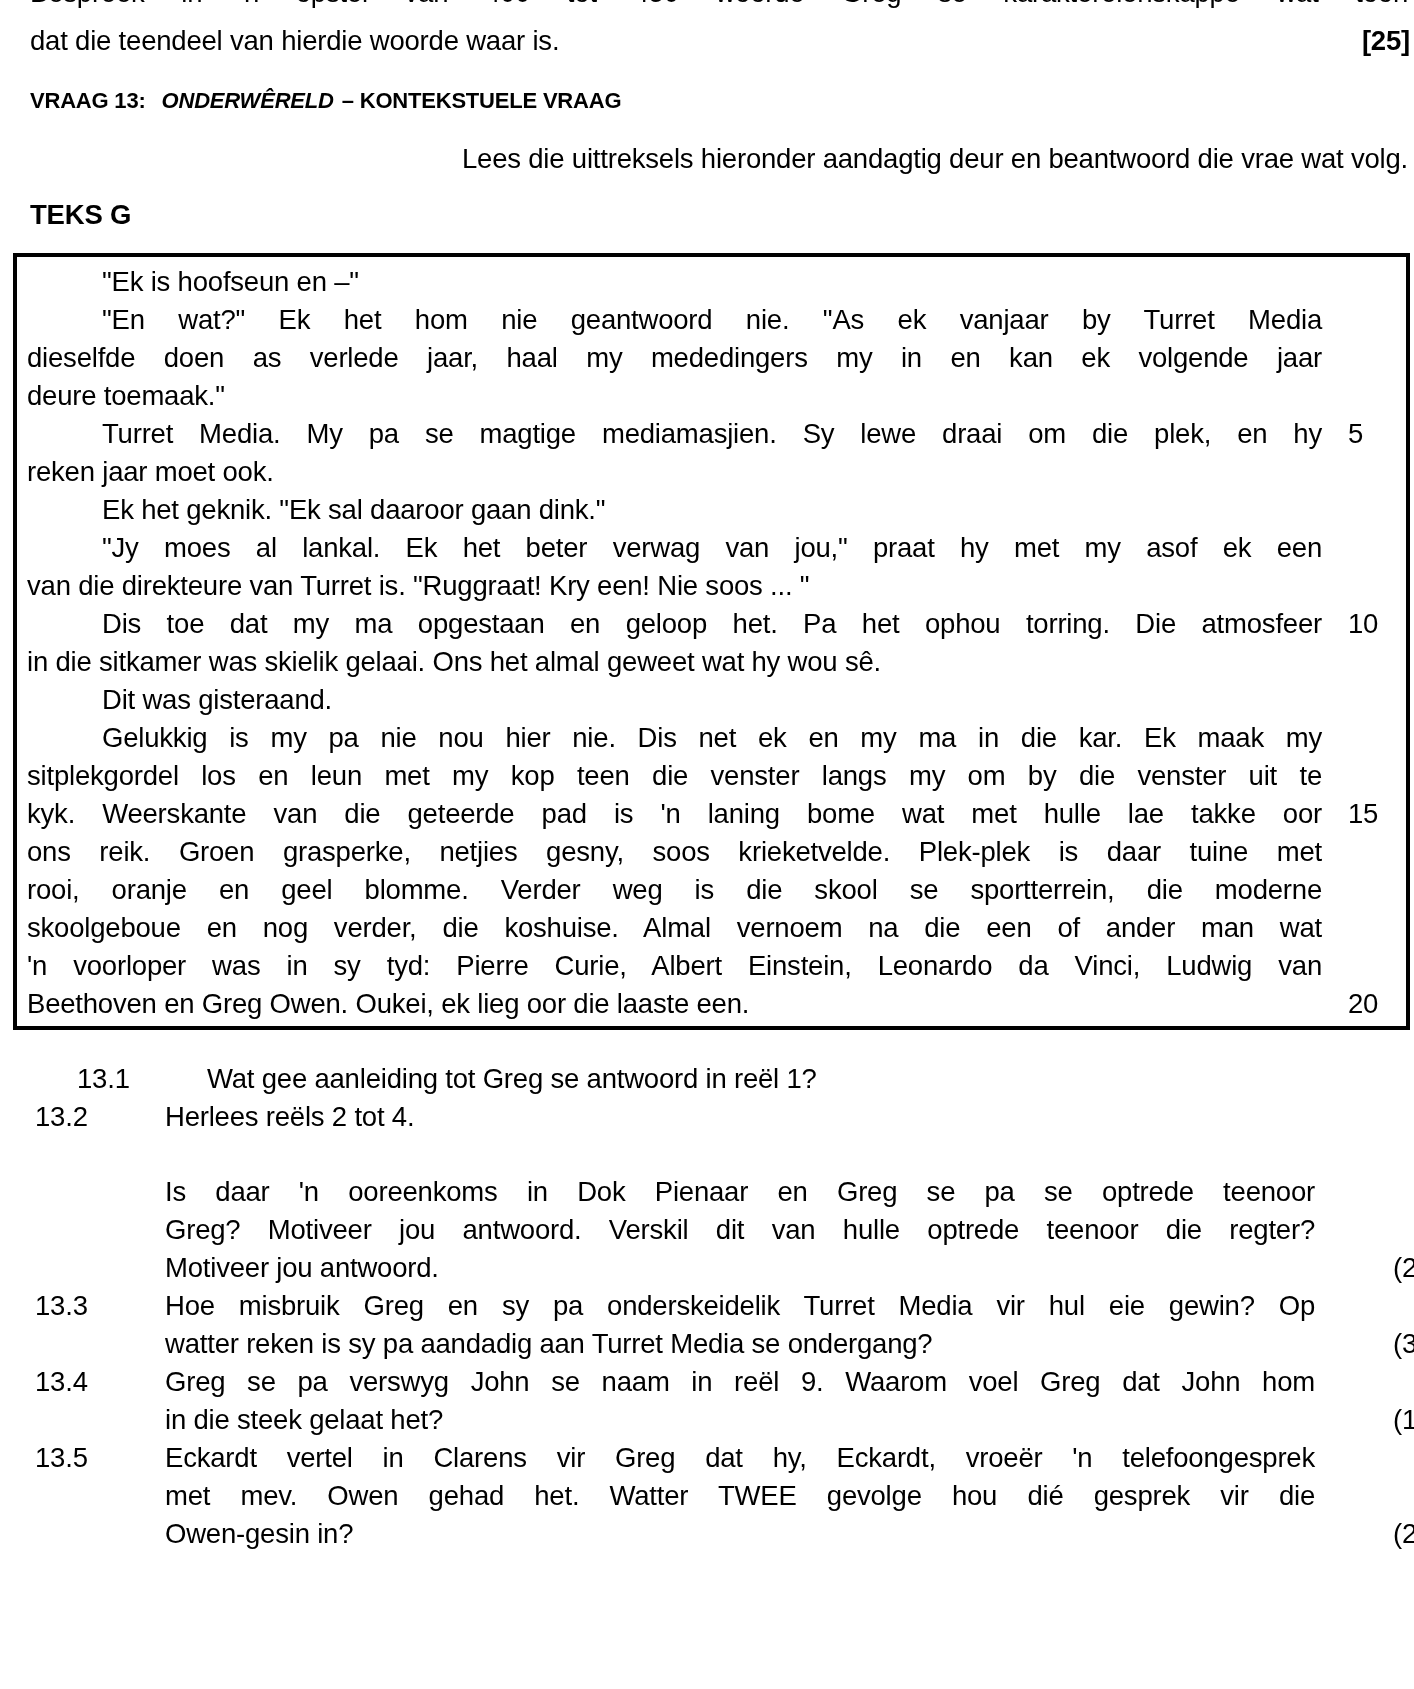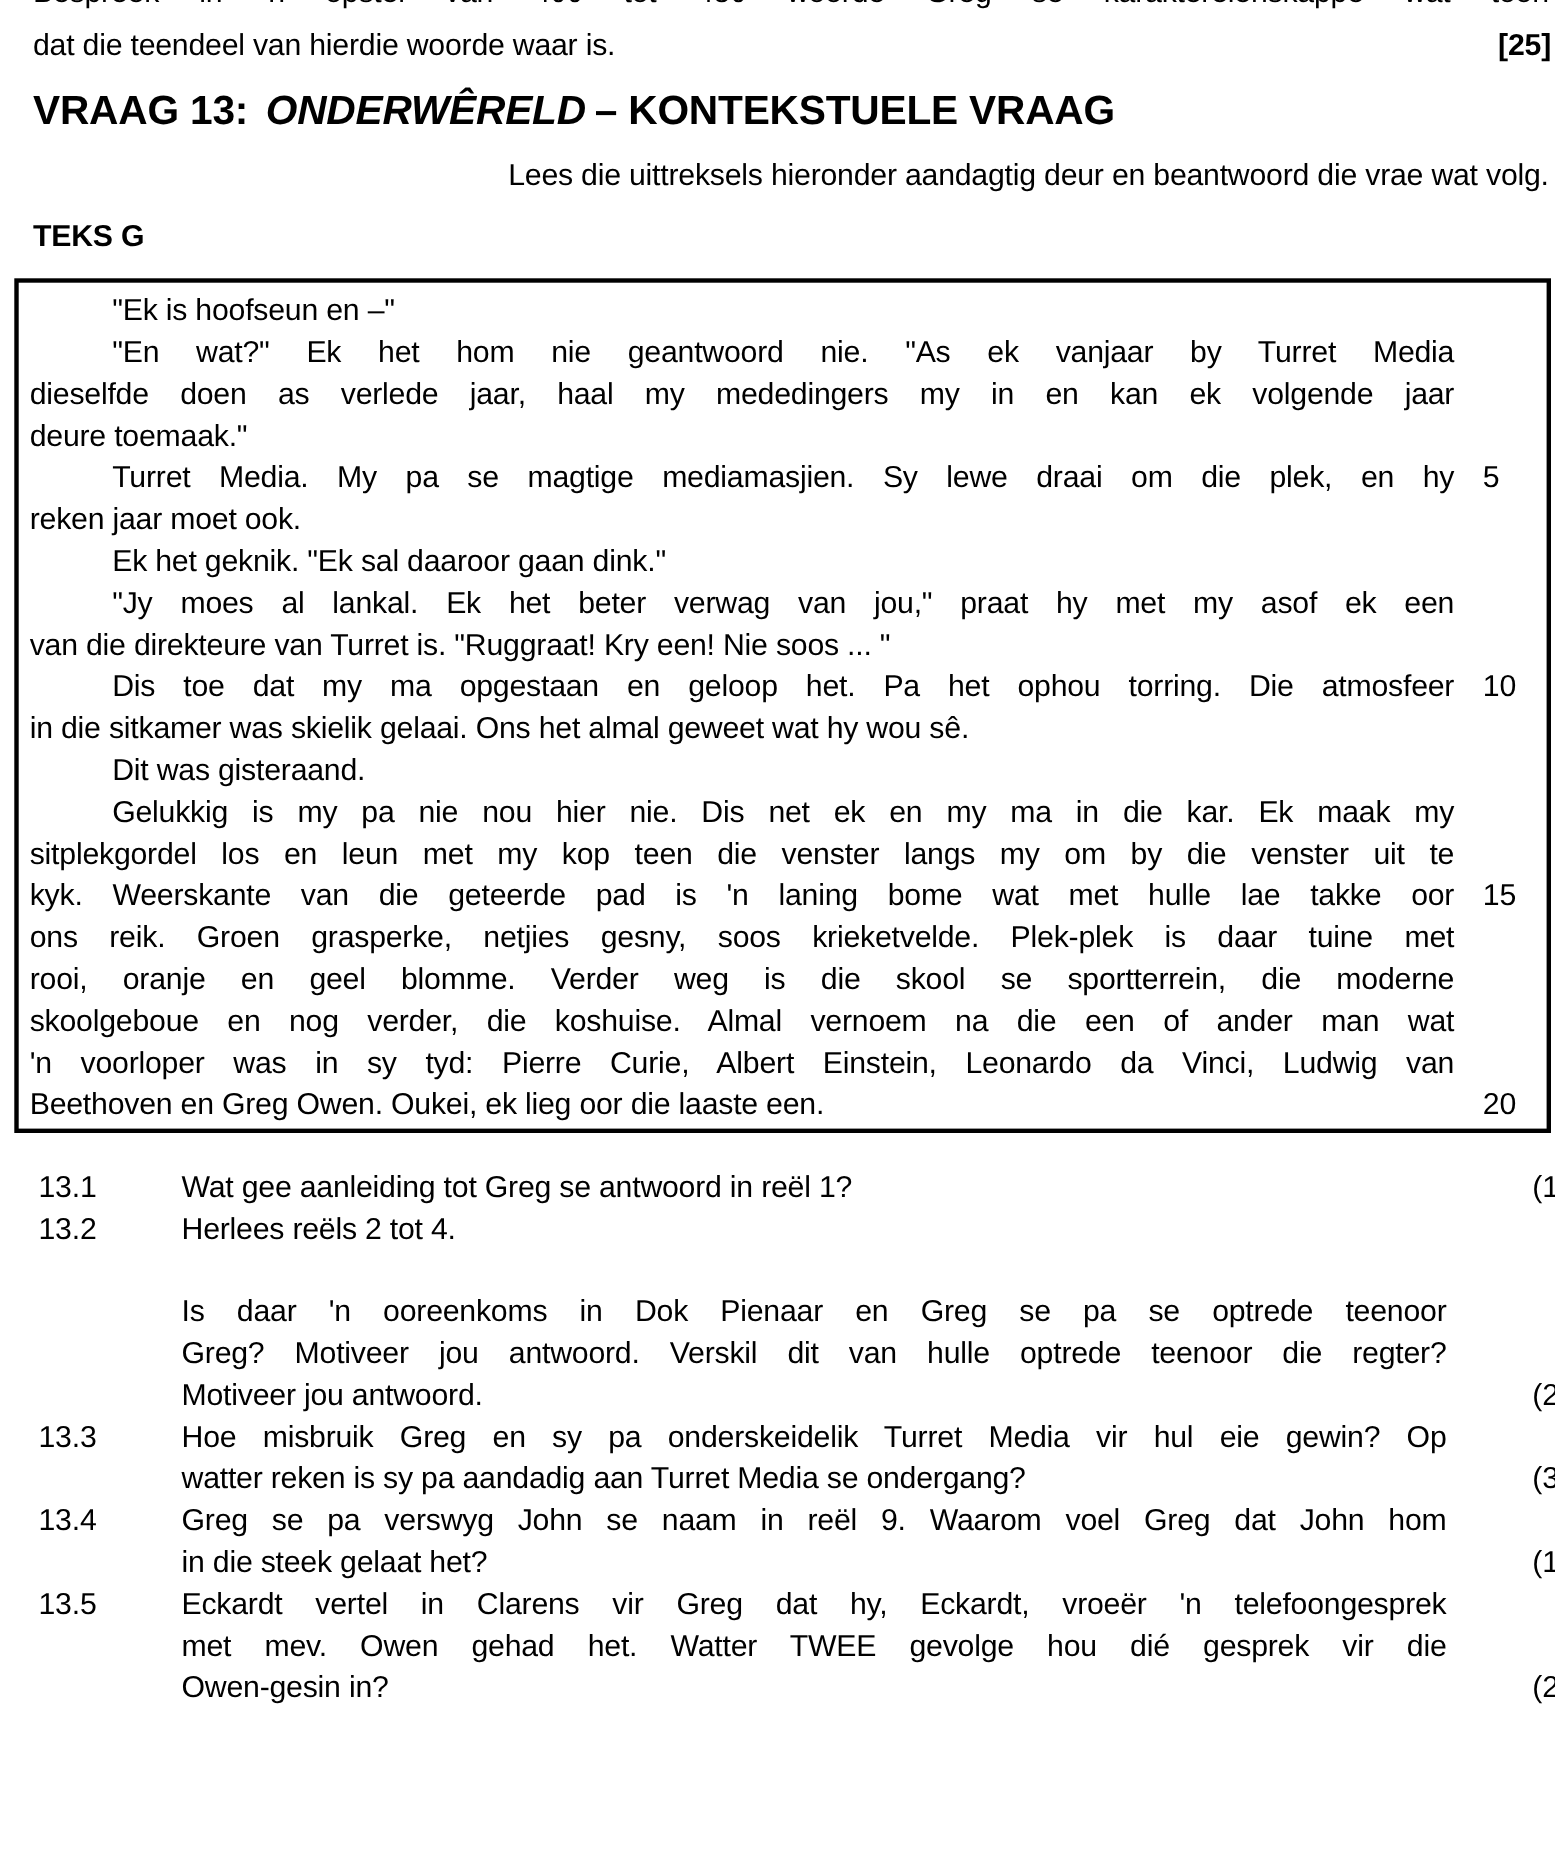--- a/index.html
+++ b/index.html
@@ -16,21 +16,21 @@
 
   
   .cutline { margin:-26px 6px 0 30px; }
   .prev-row {
     display:flex; justify-content:space-between; align-items:flex-end;
     margin:10px 4px 0 30px;
   }
   .marks-total { font-weight:bold; }
 
   
-  .heading { margin:22px 6px 0 30px; font-weight:bold; font-size:37px; }
+  .heading { margin:22px 6px 0 30px; font-weight:bold; font-size:22px; }
   .heading .play-title { font-style:italic; margin-left:16px; }
   .heading .suffix { margin-left:8px; }
   .intro { margin:20px 6px 0 30px;text-align:right; }
   .teks-label { margin:18px 6px 0 30px; font-weight:bold; }
 
   
   .passage-box {
     margin:19px 4px 0 13px;
     border:4px solid #000;
     padding:6px 84px 3px 10px;
@@ -38,21 +38,21 @@
   .pline { position:relative; }
   .para .pline:first-child { text-indent:75px; }
   .lnum {
     position:absolute; right:-74px; top:0; width:48px;
     text-align:left; text-indent:0;
   }
 
   
   .questions { margin-left:35px; margin-right:4px; }
   .question { display:flex; }
-  .question.first { margin-top:30px; }
+  .question.first { margin-top:30px;margin-left:42px; }
   .qnum { width:130px; flex:0 0 130px; }
   .qbody { width:1150px; flex:0 0 1150px; position:relative; }
   .qbody .para + .para { margin-top:37px; }
   .qmark {
     position:absolute; left:calc(100% + 78px); bottom:0; white-space:nowrap;
   }
 </style>
 </head>
 <body>
 

